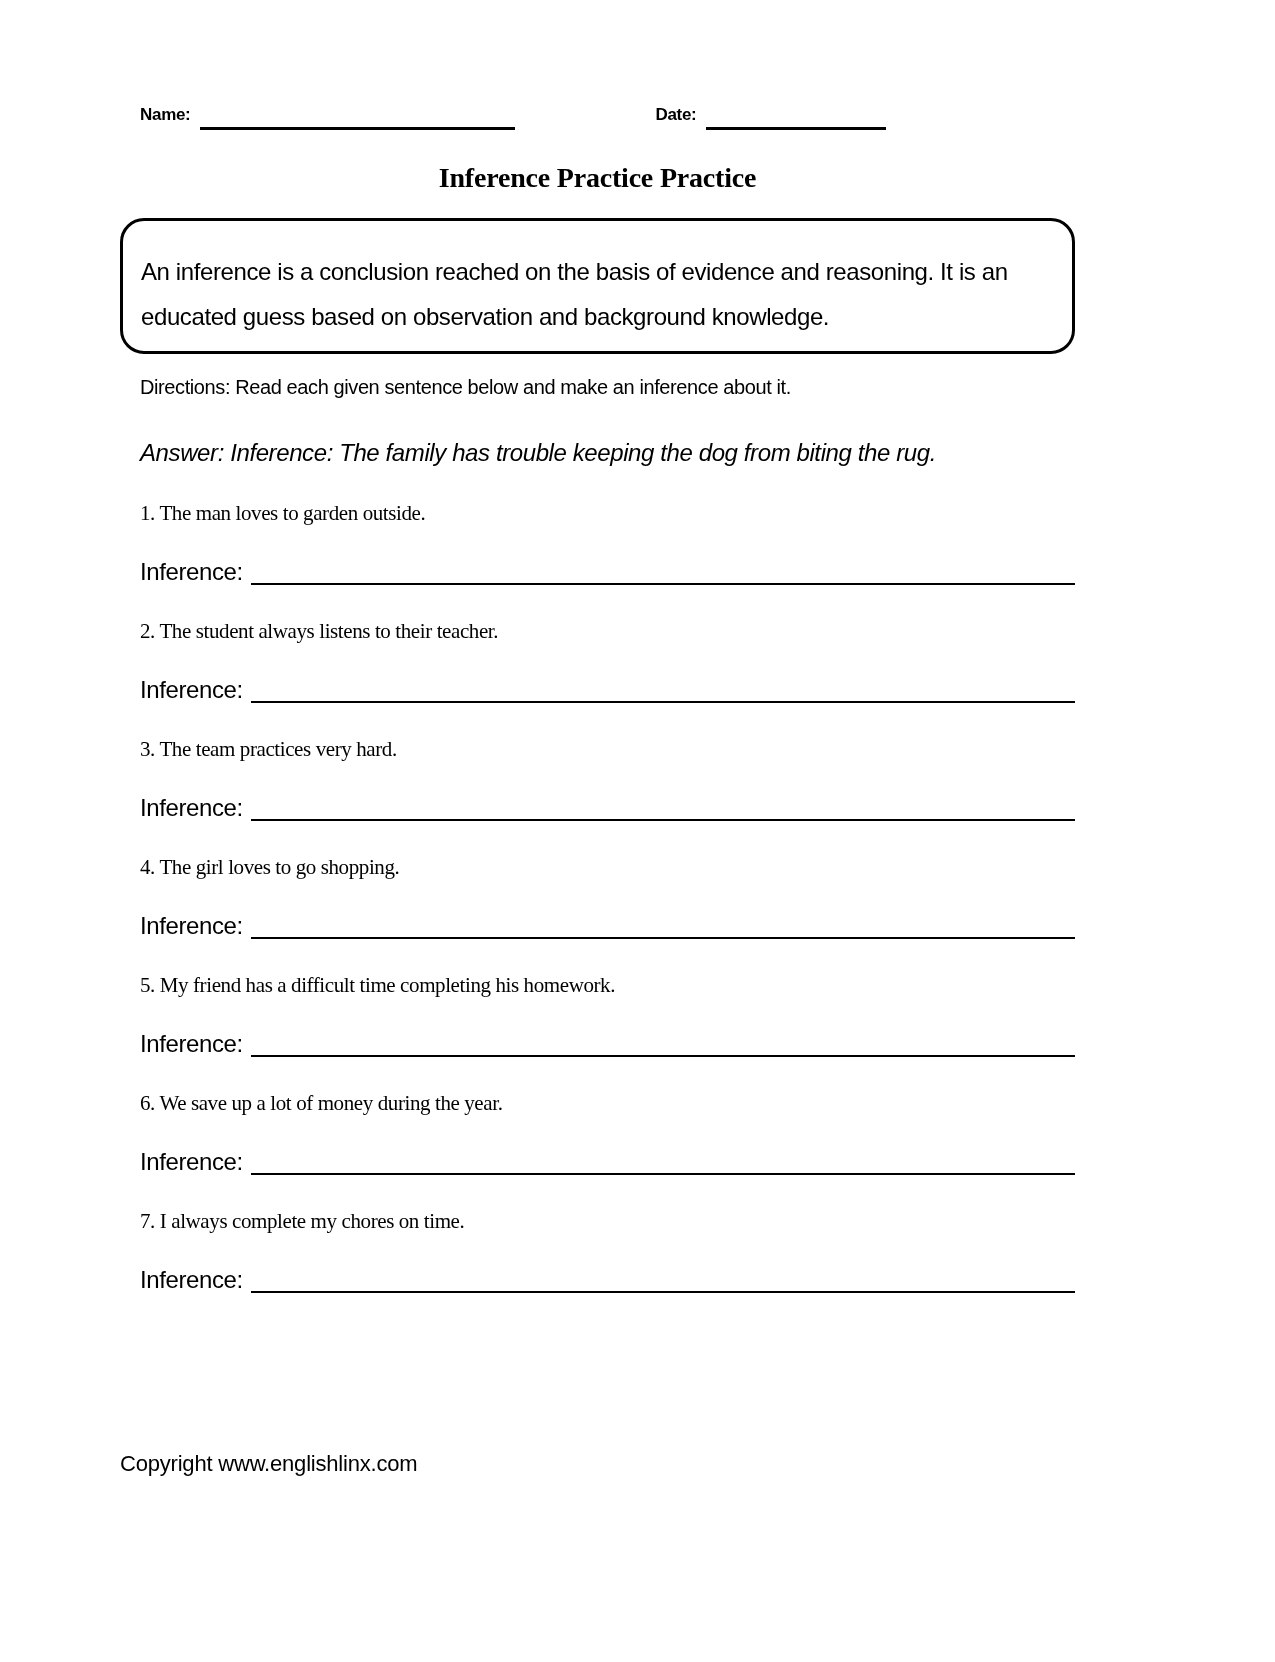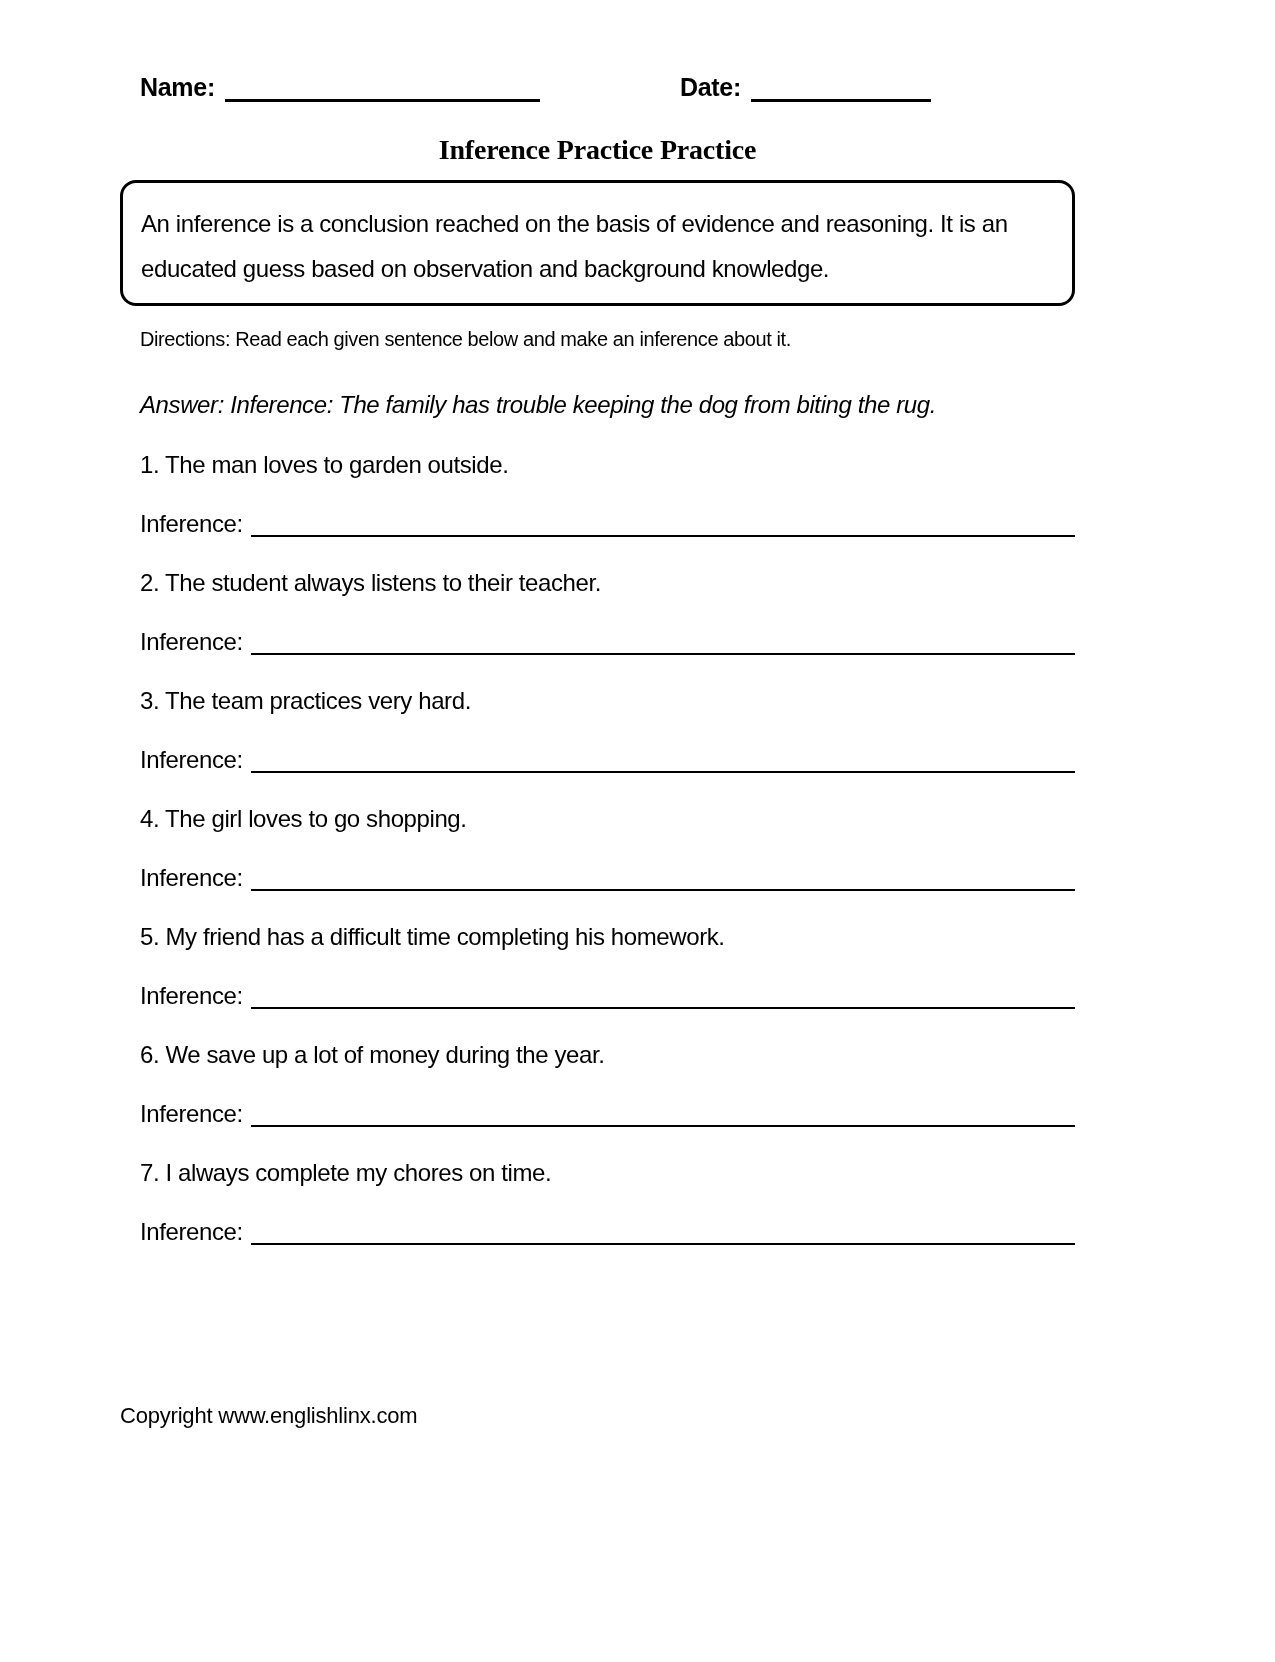--- a/index.html
+++ b/index.html
@@ -16,23 +16,23 @@
   .content {
     position: absolute;
     left: 120px;
     top: 0;
     width: 955px;
   }
   
   .header-row {
     display: flex;
     align-items: flex-start;
-    margin-top: 72px;
+    margin-top: 100px;
     padding-left: 20px;
-    font-size: 25px;
+    font-size: 17px;
     font-weight: bold;
     letter-spacing: -0.3px;
     line-height: 30px;
   }
   .blank {
     display: inline-block;
     border-bottom: 3px solid #000;
     height: 26px;
     margin-left: 10px;
   }
@@ -44,24 +44,24 @@
   .title {
     margin-top: 32px;
     text-align: center;
     font-family: "Liberation Serif", serif;
     font-weight: bold;
     font-size: 28px;
     letter-spacing: -0.2px;
   }
   
   .def-box {
-    margin-top: 14px;
+    margin-top: 24px;
     border: 3px solid #000;
-    border-radius: 16px;
-    padding: 18px 22px 12px 18px;
+    border-radius: 24px;
+    padding: 28px 22px 12px 18px;
     font-size: 24px;
     line-height: 45px;
     letter-spacing: -0.4px;
   }
   
   .directions {
     margin-top: 18px;
     padding-left: 20px;
     font-size: 20px;
     letter-spacing: -0.4px;
@@ -75,24 +75,25 @@
     font-size: 24px;
     letter-spacing: -0.4px;
     line-height: 42px;
   }
   
   .questions {
     margin-top: 24px;
     padding-left: 20px;
   }
   .q-line {
-    font-size: 24px;
+    font-size: 21px;
     letter-spacing: -0.4px;
     line-height: 30px;
     margin-bottom: 29px;
+    font-family: Liberation Serif, serif;
   }
   .inf-line {
     display: flex;
     align-items: flex-start;
     font-size: 24px;
     letter-spacing: -0.4px;
     line-height: 30px;
     margin-bottom: 29px;
   }
   .inf-blank {

